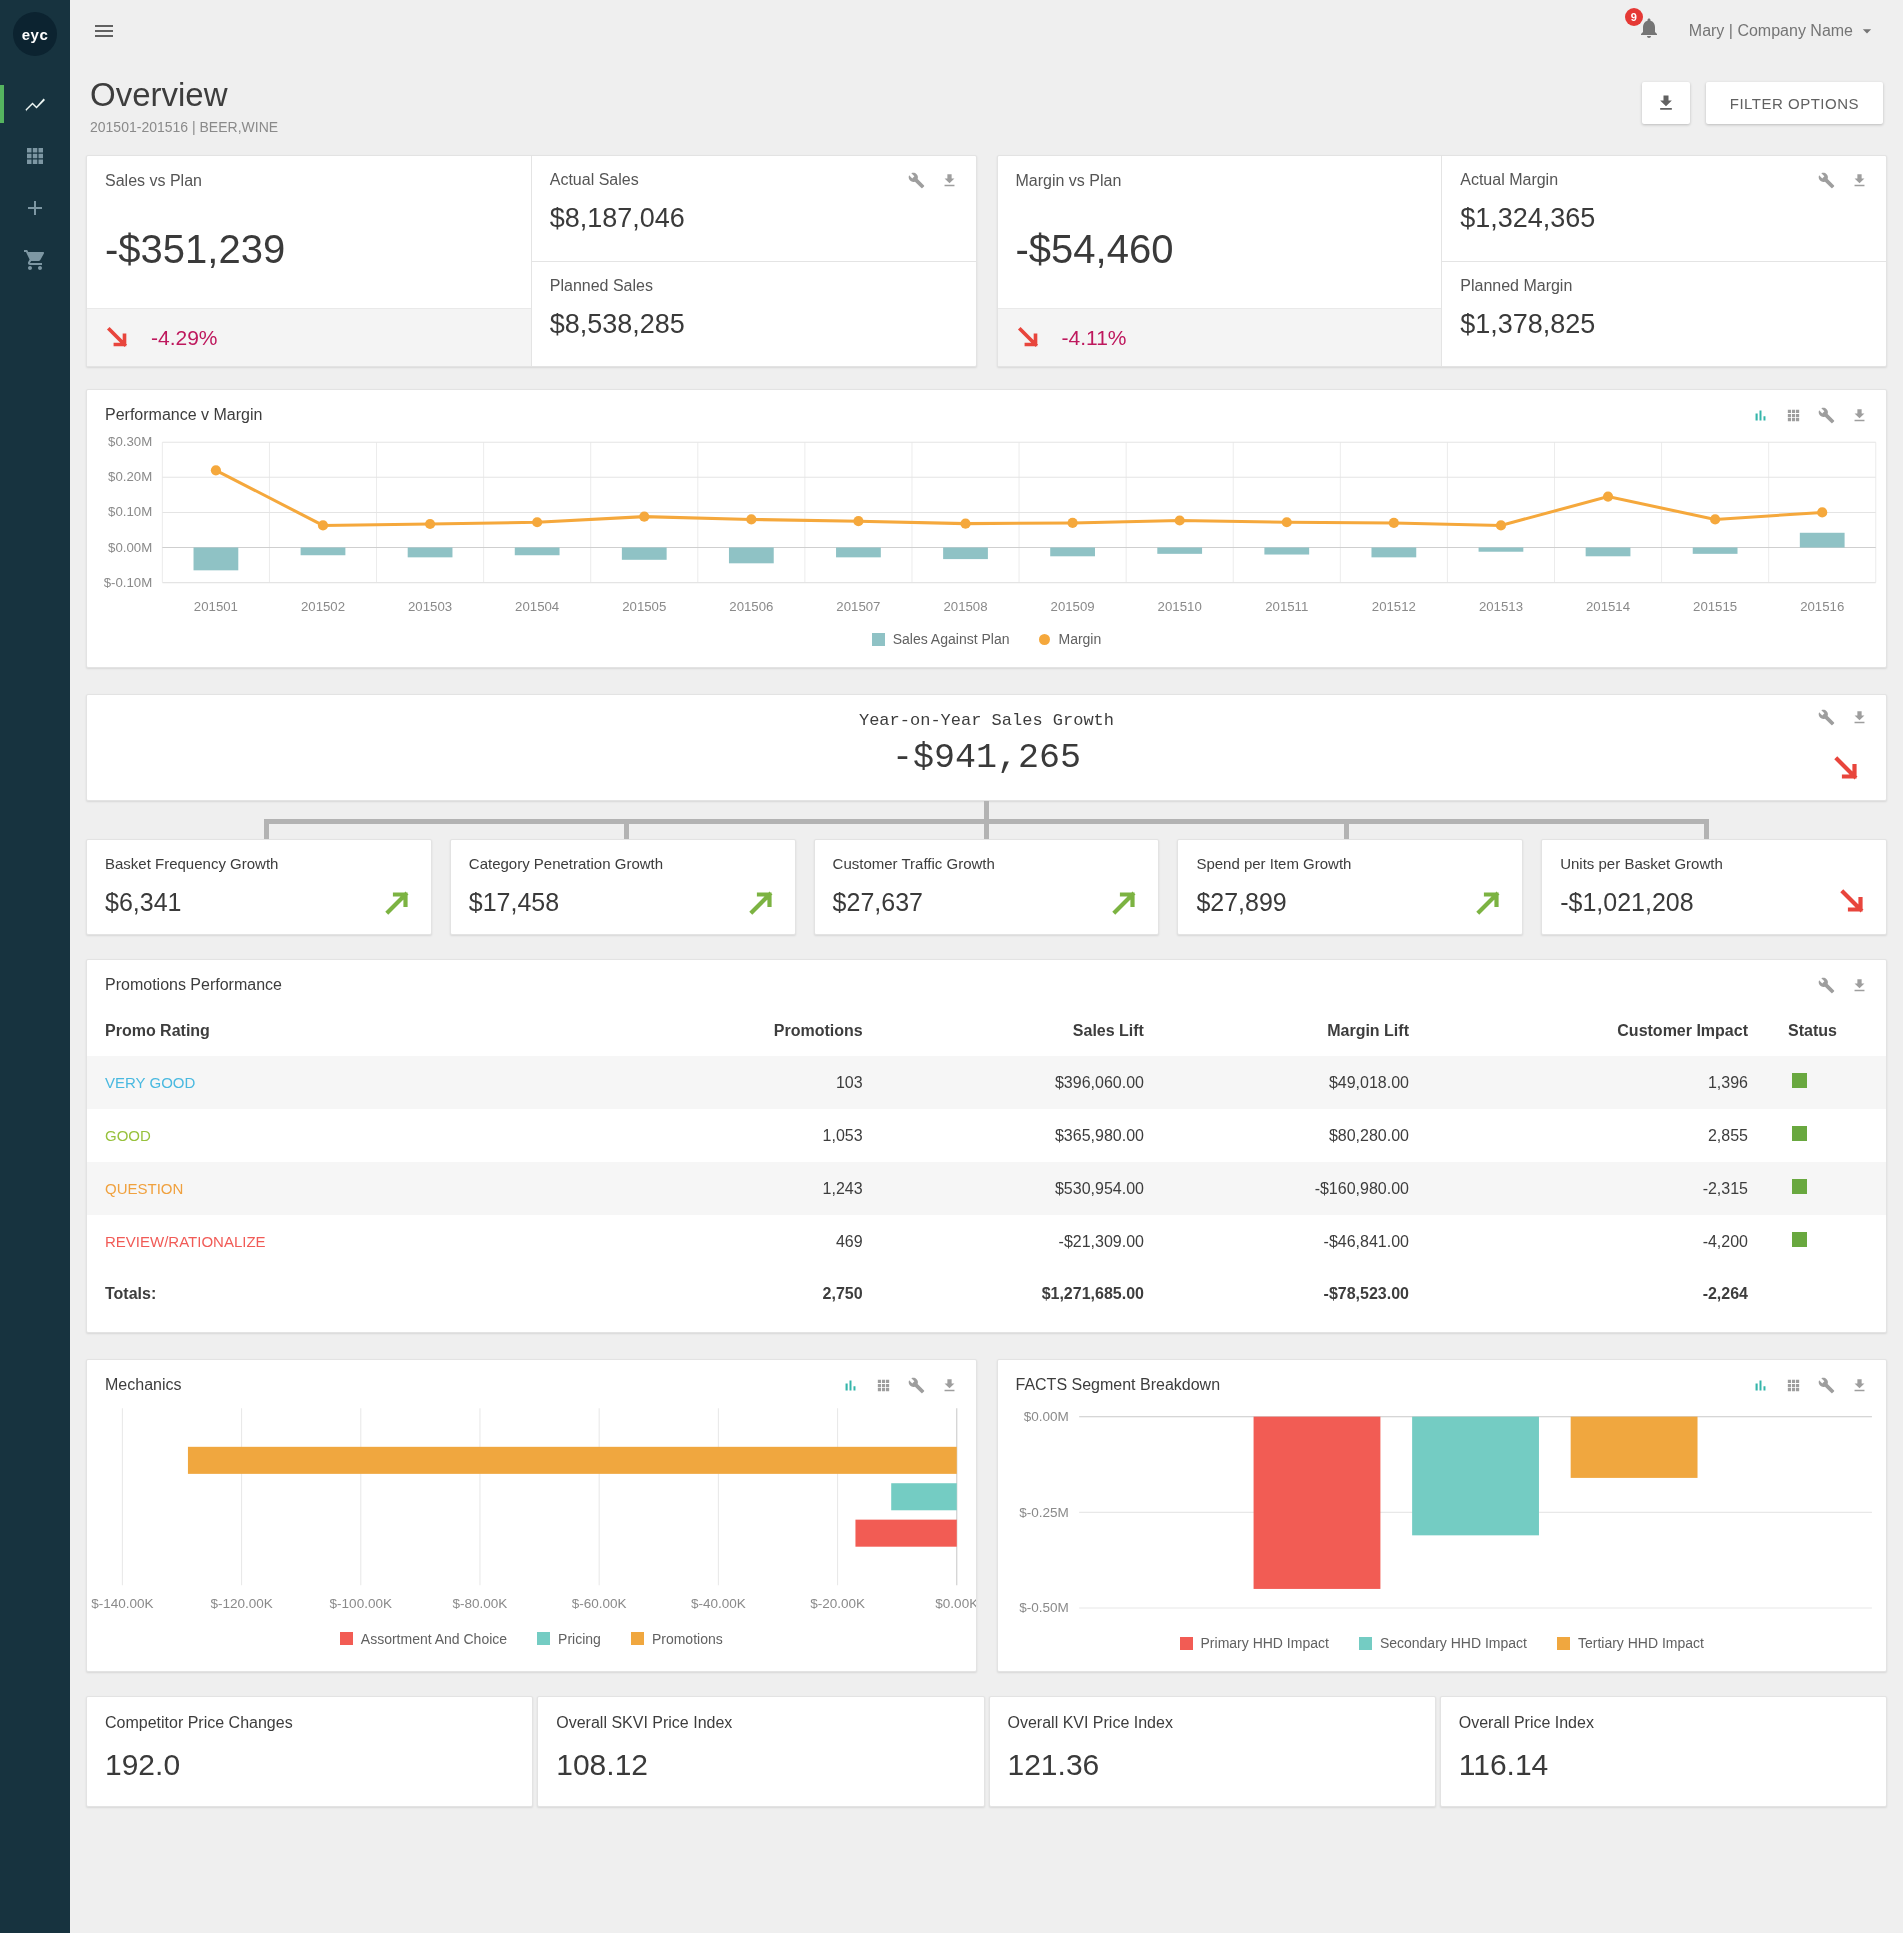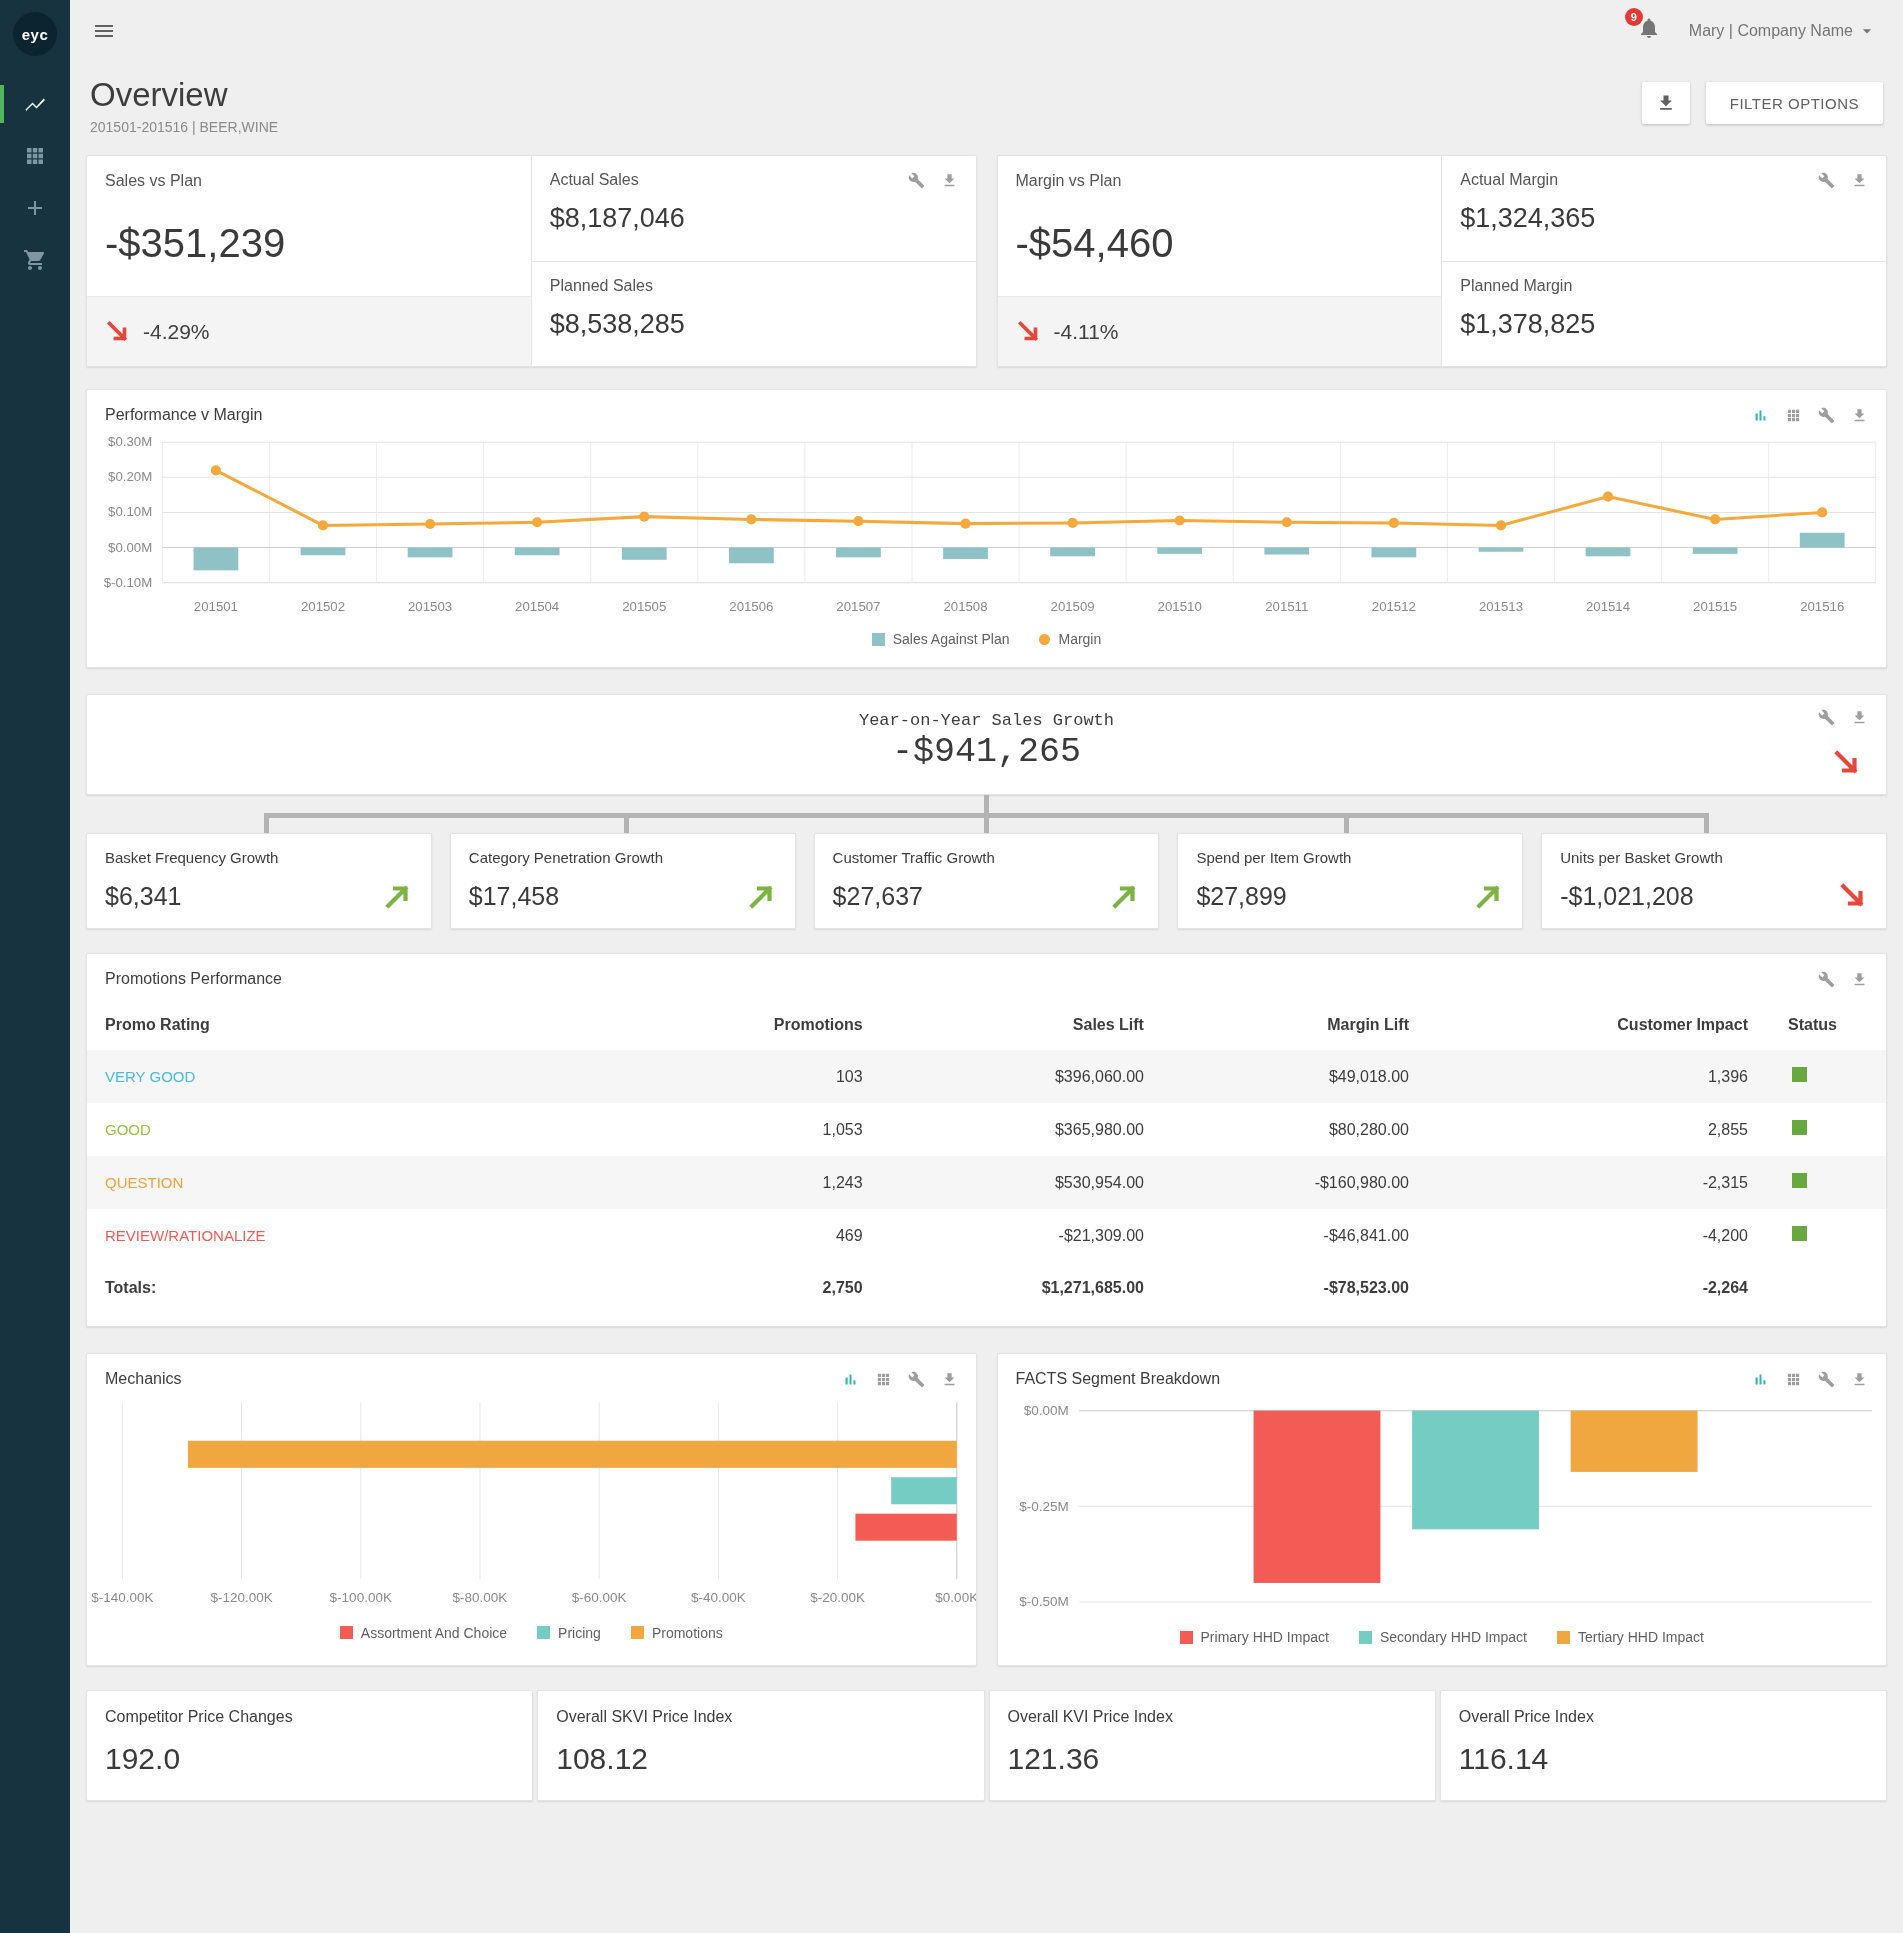--- a/index.html
+++ b/index.html
@@ -50,21 +50,21 @@
 
   .ic { display:inline-flex; }
   .ic svg { width:1em; height:1em; fill:currentColor; display:block; }
 
   
   .kpi-row { display:flex; gap:20px; margin-bottom:22px; }
   .kpi-card { flex:1; display:flex; height:212px; }
   .kpi-left { flex:1; display:flex; flex-direction:column; border-right:1px solid #e4e4e4; }
   .kpi-label { padding:16px 18px 0; font-size:16px; color:#555; }
   .kpi-value { padding:0 18px; font-size:40px; font-weight:500; color:#3a3a3a; flex:1; display:flex; align-items:center; }
-  .kpi-foot { background:#f4f4f4; border-top:1px solid #e9e9e9; padding:0 18px; height:70px; display:flex; align-items:center; gap:12px; font-size:21px; color:#404040; }
+  .kpi-foot { background:#f4f4f4; border-top:1px solid #e9e9e9; padding:0 18px; height:58px; display:flex; align-items:center; gap:20px; font-size:21px; color:#be185d; }
   .kpi-right { flex:1; display:flex; flex-direction:column; }
   .kpi-sub { flex:1; padding:15px 18px; }
   .kpi-sub.top { border-bottom:1px solid #e4e4e4; }
   .kpi-sub-head { display:flex; align-items:center; }
   .kpi-sub-label { font-size:16px; color:#555; }
   .kpi-sub-value { margin-top:14px; font-size:27px; font-weight:500; color:#3a3a3a; }
 
   
   .arrow-slot { display:inline-flex; font-size:26px; }
   .arrow-slot svg { width:1em; height:1em; display:block; }
@@ -75,21 +75,21 @@
   .perf-card { margin-bottom:26px; padding-bottom:6px; }
   svg.chart { display:block; width:100%; font-family:inherit; }
   .legend { display:flex; justify-content:center; gap:30px; padding:10px 0 14px; font-size:14px; color:#616161; align-items:center; }
   .lg-item { display:inline-flex; align-items:center; }
   .sw { width:13px; height:13px; display:inline-block; margin-right:8px; }
   .sw.circle { border-radius:50%; width:11px; height:11px; }
 
   
   .yoy-card { position:relative; padding:16px 18px 22px;font-family:Liberation Mono, monospace; }
   .yoy-title { text-align:center; font-size:17px; color:#3d3d3d; }
-  .yoy-value { text-align:center; font-size:35px; font-weight:500; color:#3a3a3a; margin-top:2px; }
+  .yoy-value { text-align:center; font-size:35px; font-weight:500; color:#3a3a3a; margin-top:8px; }
   .yoy-tools { position:absolute; top:14px; right:18px; }
   .yoy-arrow { position:absolute; right:24px; bottom:16px; font-size:30px; }
 
   .tree { position:relative; height:38px; }
   .tree div { position:absolute; background:#b3b3b3; }
   .t-v { left:calc(50% - 2.5px); top:0; width:5px; height:18px; }
   .t-h { left:10%; right:10%; top:18px; height:5px; }
   .t-s { top:18px; width:5px; height:20px; margin-left:-2.5px; }
 
   .growth-row { display:flex; gap:18px; margin-bottom:24px; }

